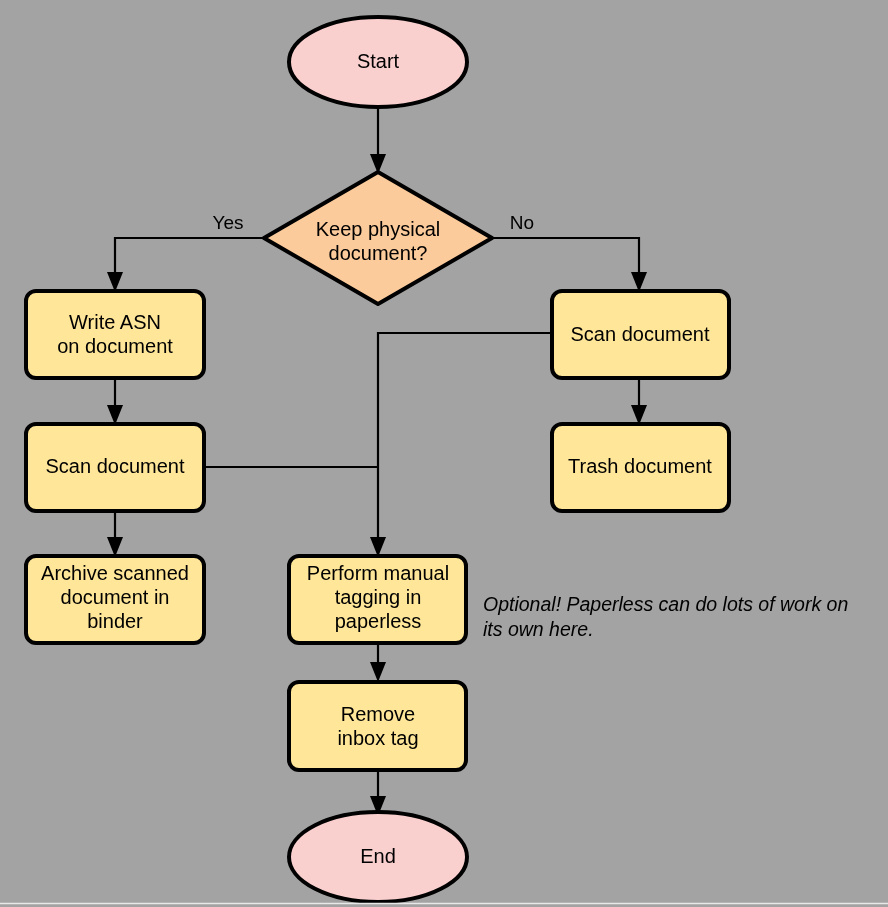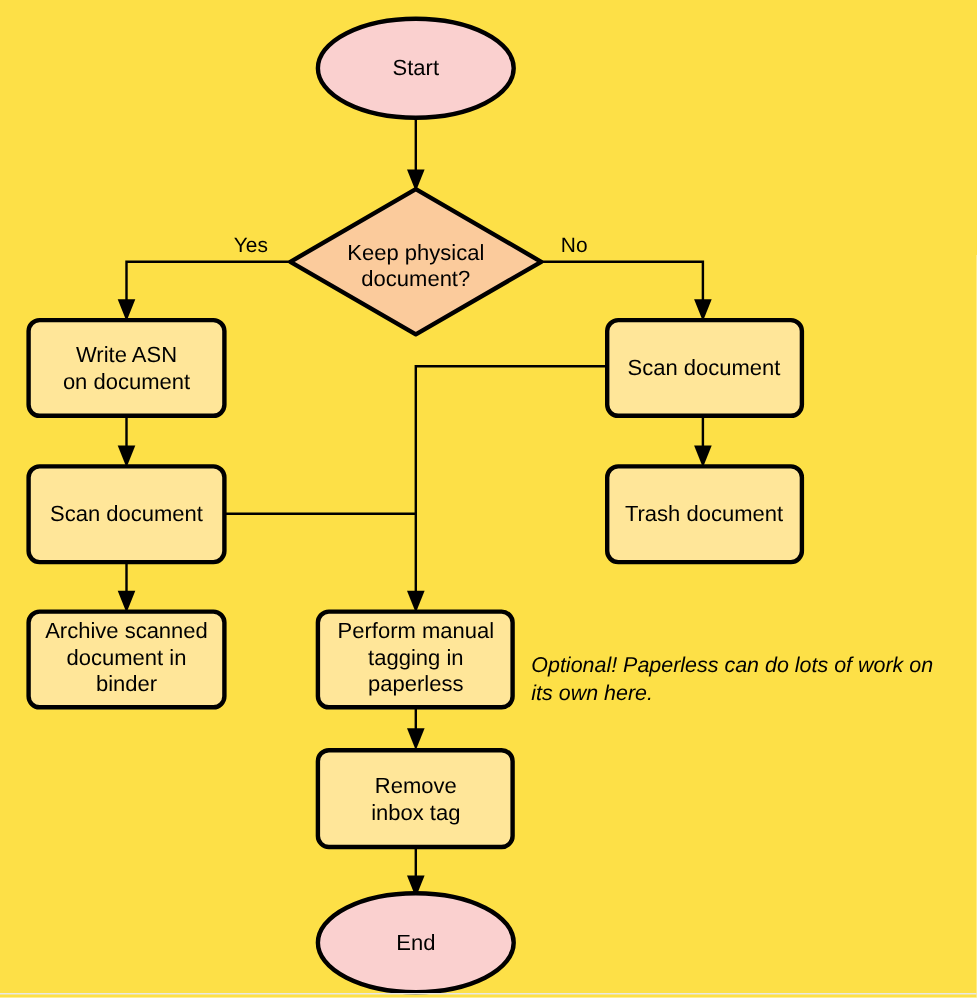--- a/index.html
+++ b/index.html
@@ -11,21 +11,21 @@
   body {
     width: 888px;
     height: 907px;
     overflow: hidden;
     font-family: "Liberation Sans", sans-serif;
   }
   #flowchart-root {
     position: relative;
     width: 888px;
     height: 907px;
-    background: #fde047;
+    background: #a3a3a3;
   }
   svg#flow-svg {
     display: block;
     width: 888px;
     height: 907px;
   }
   .node-shape {
     stroke: #000000;
     stroke-width: 4;
     stroke-linejoin: round;

